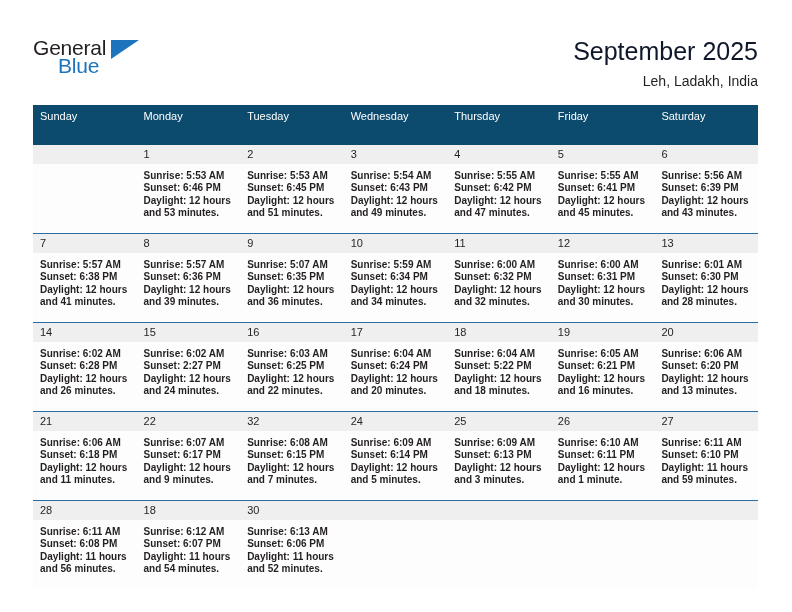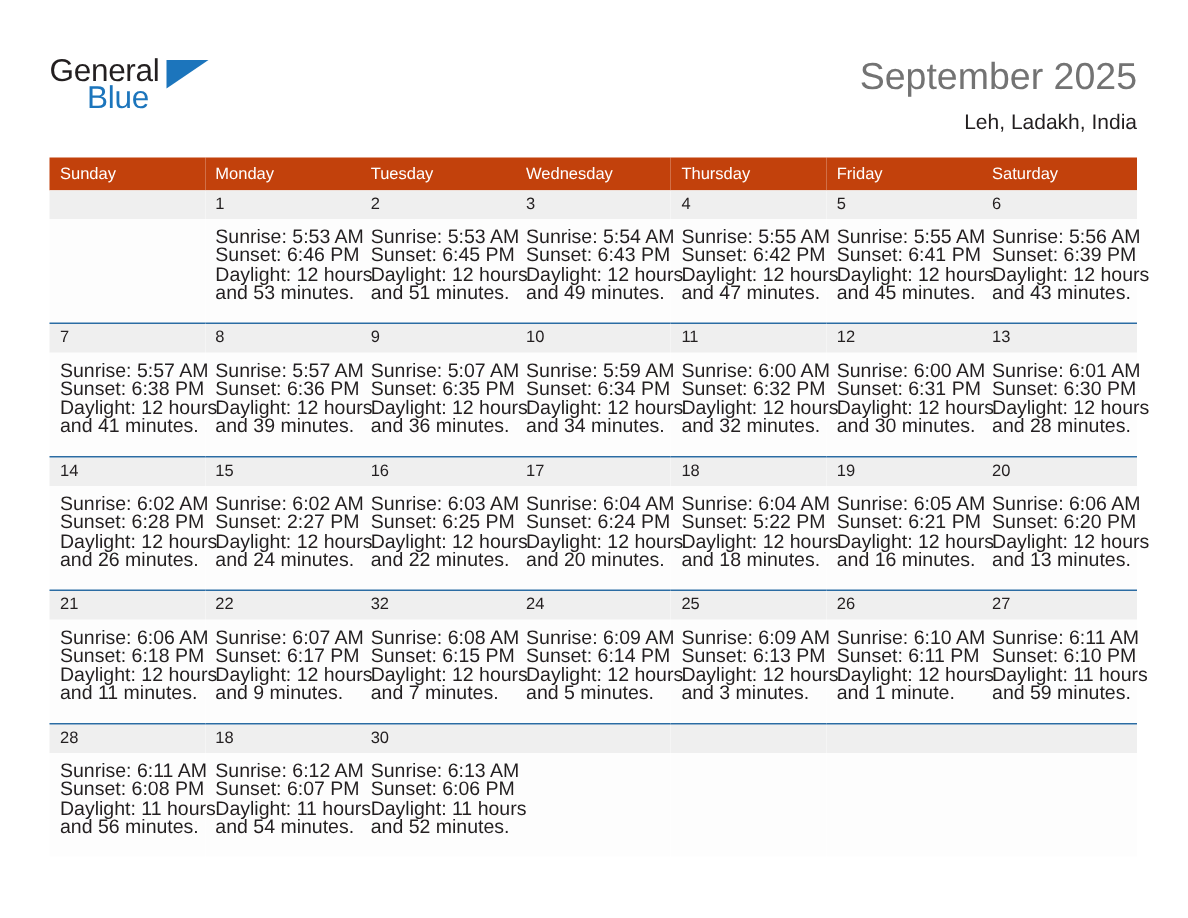--- a/index.html
+++ b/index.html
@@ -63,21 +63,21 @@
     width: 0;
     height: 0;
     border-left: 28px solid #1c75bc;
     border-bottom: 19px solid transparent;
   }
   .title {
     position: absolute;
     right: 34px;
     top: 36px;
     font-size: 25px;
-    color: #737373;
+    color: #0f172a;
     text-align: right;
     line-height: 30px;
     white-space: nowrap;
   }
   .subtitle {
     position: absolute;
     right: 34px;
     top: 73px;
     font-size: 14px;
     color: #231f20;
@@ -92,26 +92,26 @@
     left: 33px;
     top: 105px;
     width: 725px;
   }
   table.cal {
     width: 725px;
     border-collapse: collapse;
     table-layout: fixed;
   }
   table.cal th {
-    background: #c2410c;
+    background: #0c4a6e;
     color: #ffffff;
     font-size: 11px;
     font-weight: normal;
     text-align: left;
-    padding: 5px 0 5px 7px;
+    padding: 5px 0 23px 7px;
     height: 11px;
     line-height: 12px;
     border: none;
   }
   .weekrow > td {
     vertical-align: top;
     padding: 0;
     border-top: 1px solid #2b6ca3;
     height: 88px;
   }
@@ -133,23 +133,24 @@
     color: #231f20;
     padding: 3px 0 3px 7px;
     height: 13px;
   }
   .cell.empty .daynum {
     background: #efefef;
     color: transparent;
   }
   .info {
     padding: 6px 6px 0 7px;
-    font-size: 13px;
+    font-size: 10px;
     line-height: 12.4px;
     color: #231f20;
+    font-weight: bold;
   }
   .info div {
     white-space: nowrap;
   }
 </style>
 </head>
 <body>
 
 <div class="page">
 

